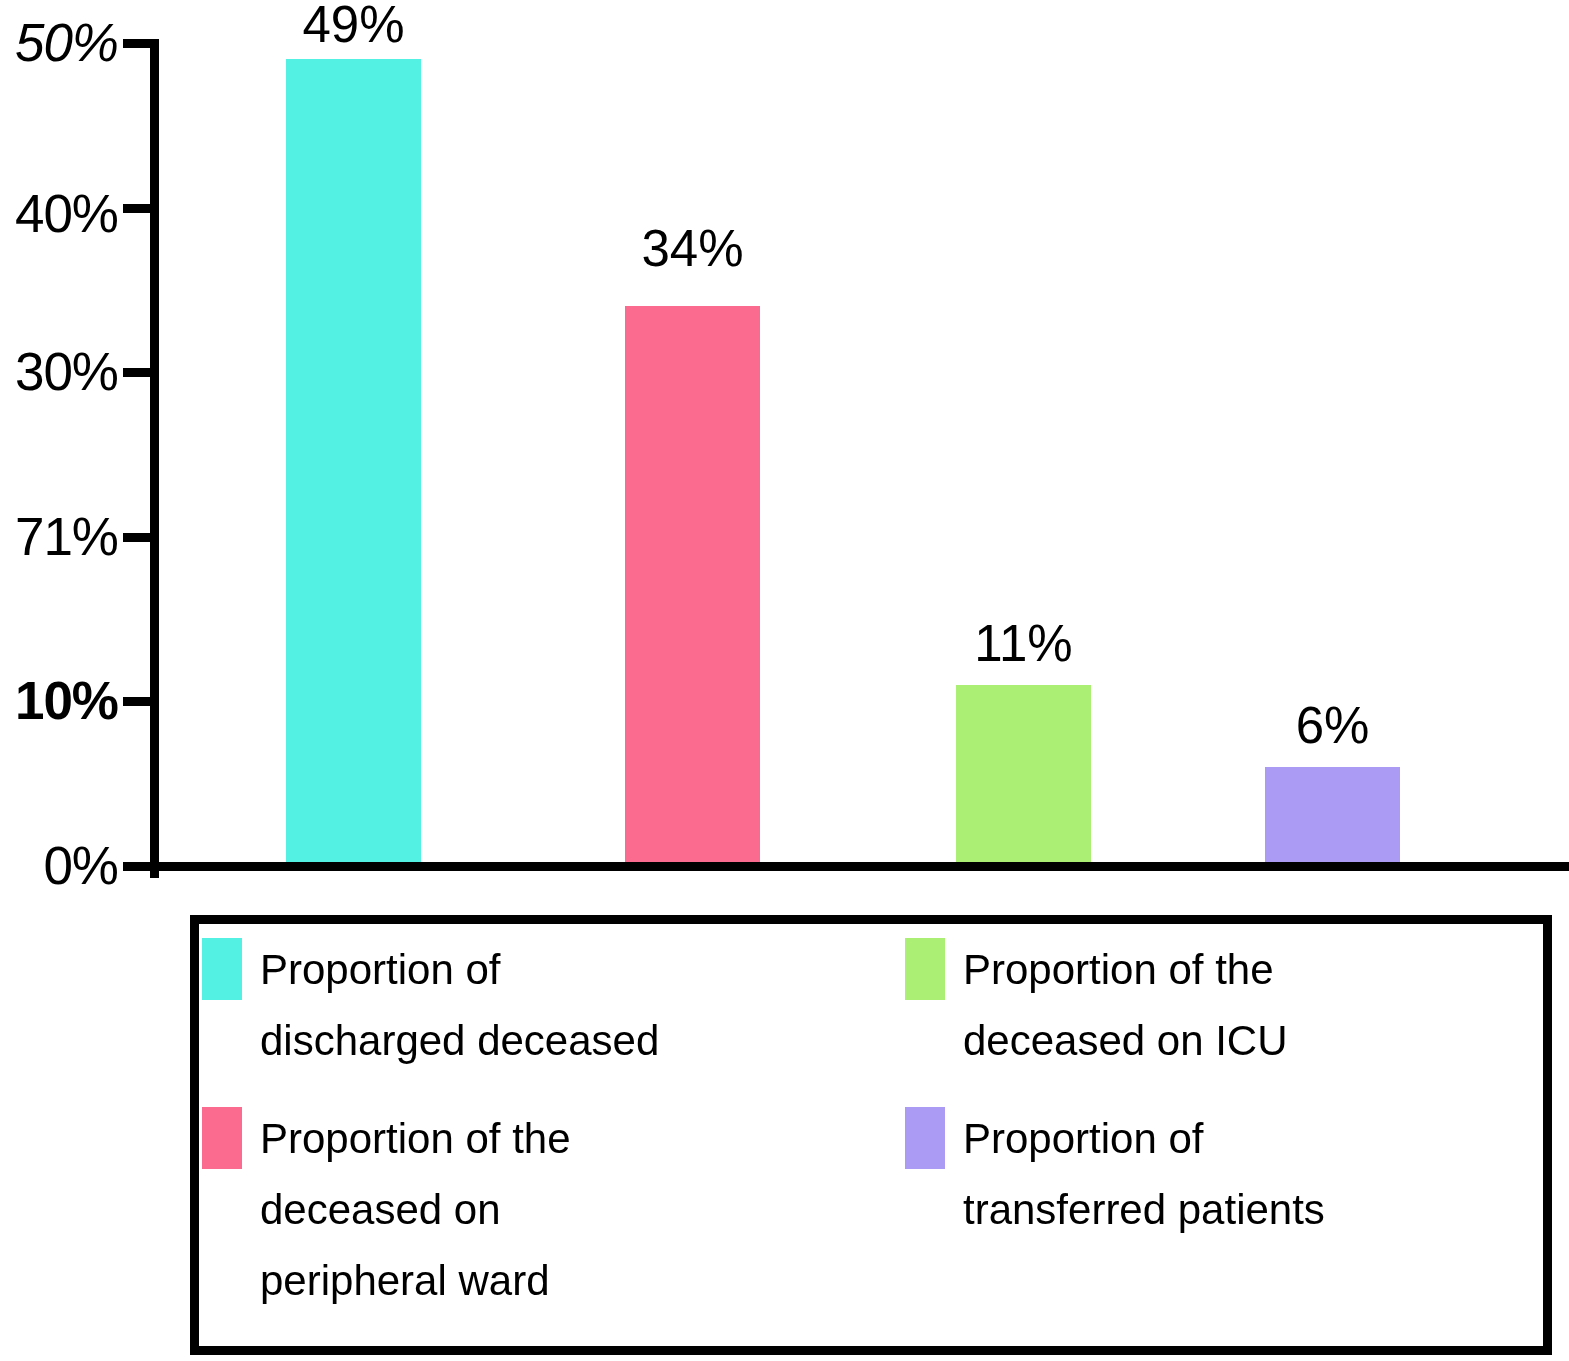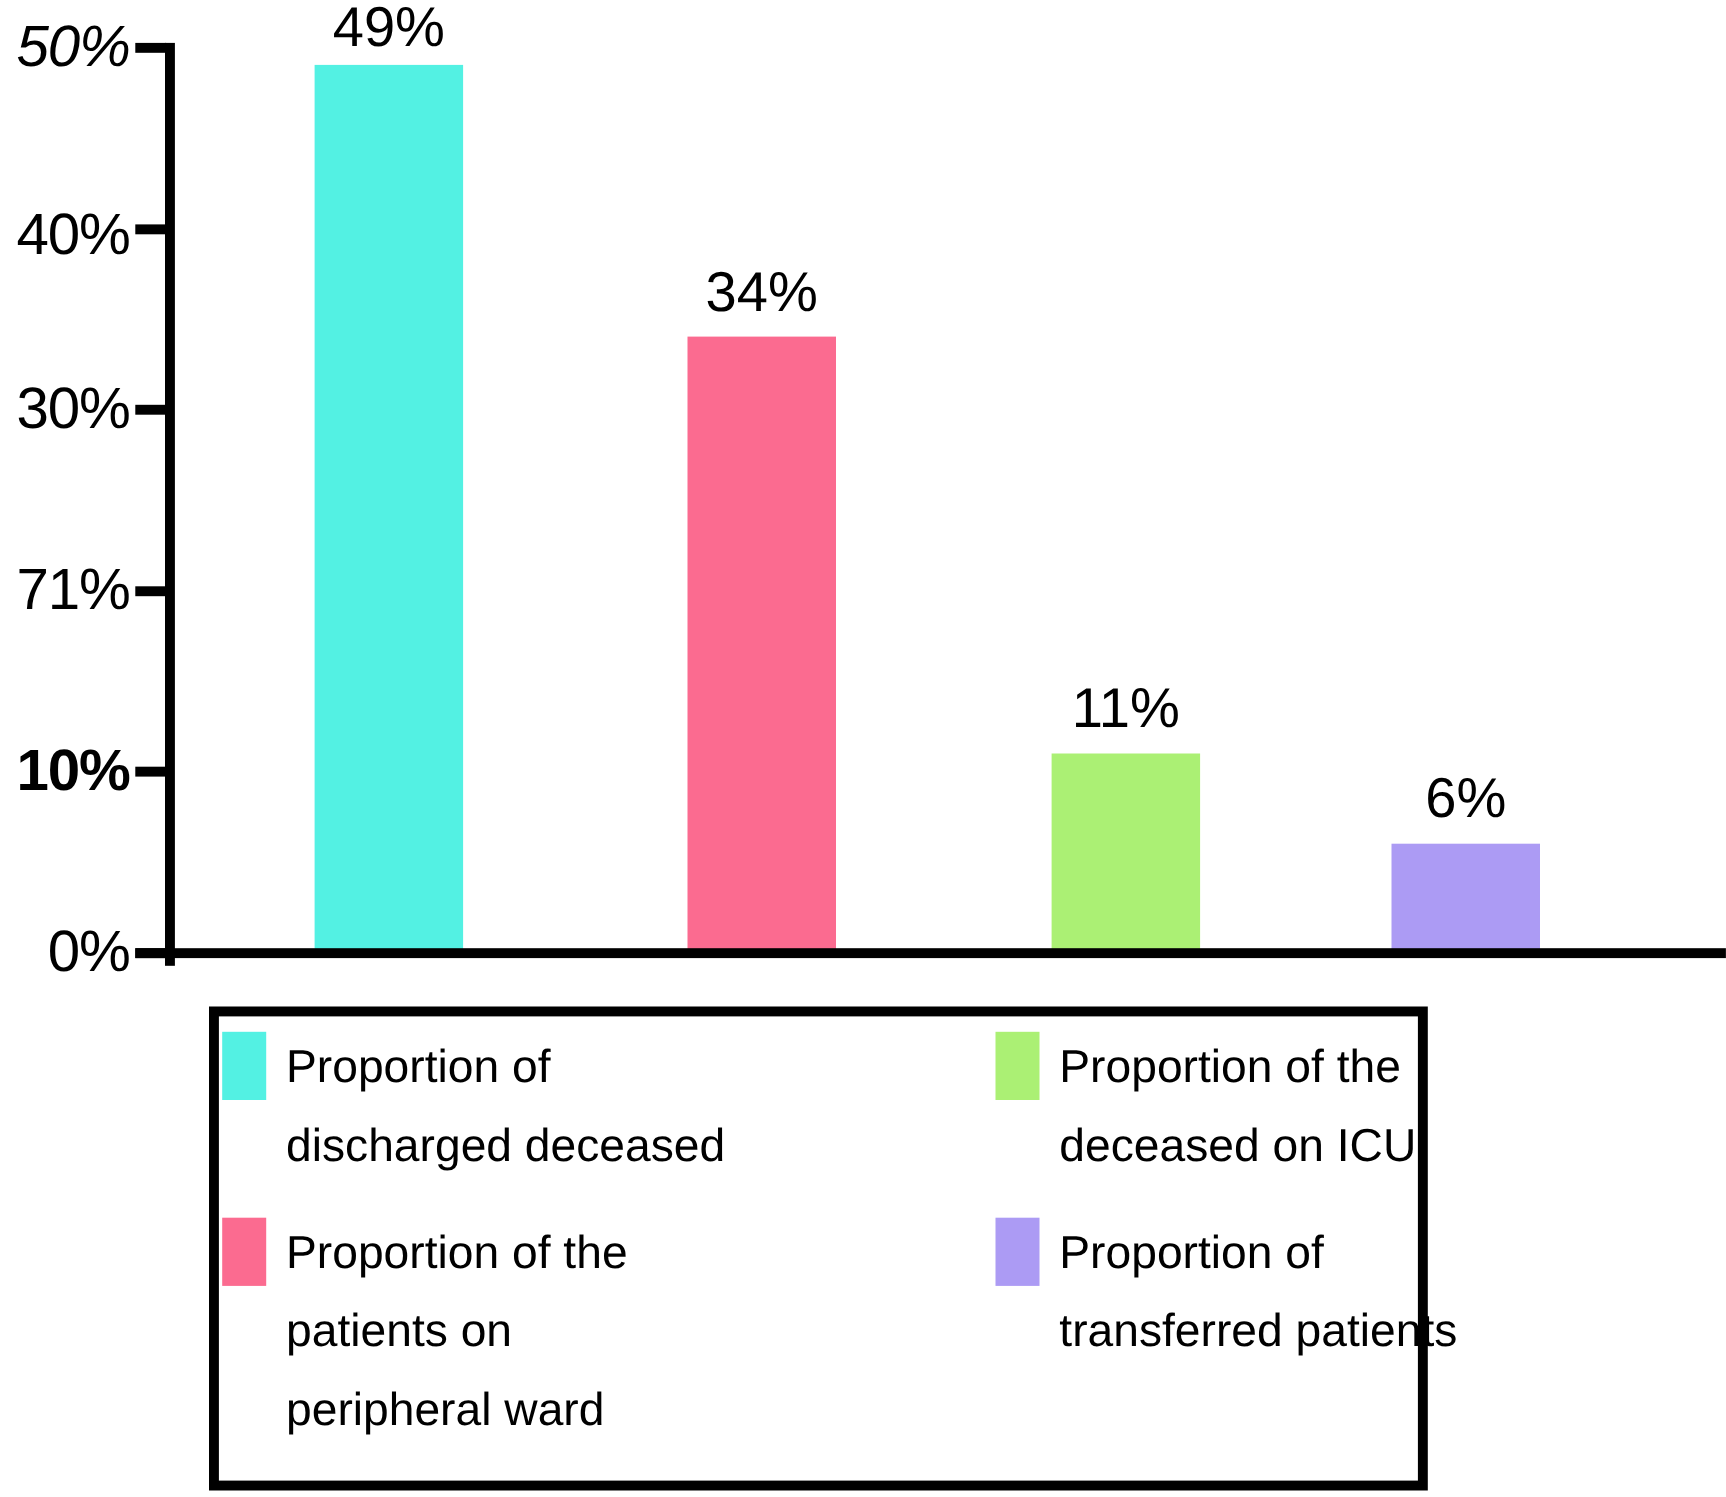--- a/index.html
+++ b/index.html
@@ -19,21 +19,21 @@
     position:absolute;left:0;width:118px;
     font-size:53px;line-height:56px;text-align:right;
     letter-spacing:-1px;
   }
   .bar{position:absolute;z-index:1;}
   .bar-value-label{
     position:absolute;z-index:2;
     font-size:51px;line-height:54px;text-align:center;
   }
   #legend{
-    position:absolute;left:190px;top:915px;width:1108px;height:440px;
+    position:absolute;left:190px;top:915px;width:1362px;height:440px;
     border:9px solid #000;box-sizing:border-box;background:#fff;
   }
   .legend-col{position:absolute;top:10px;display:flex;flex-direction:column;gap:27px;}
   #legend-col-1{left:3px;}
   #legend-col-2{left:706px;}
   .legend-item{display:flex;align-items:flex-start;}
   .legend-swatch{width:40px;height:62px;flex:0 0 40px;margin-right:18px;margin-top:4px;}
   .legend-item-label{font-size:42px;line-height:71px;white-space:nowrap;}
   .legend-item-label span{display:block;}
 </style>
@@ -54,40 +54,40 @@
       <div class="y-tick-label" style="top: 344.2px;">30%</div>
       <div class="y-tick" style="top: 203.6px;"></div>
       <div class="y-tick-label" style="top: 186px;">40%</div>
       <div class="y-tick" style="top: 39px;"></div>
       <div class="y-tick-label" style="top: 15px; font-style: italic;">50%</div>
     </div>
   <div id="bars">
       <div class="bar" style="left: 286px; width: 135px; top: 59.46px; height: 806.54px; background: rgb(83, 241, 227);"></div>
       <div class="bar-value-label" style="left: 223.5px; width: 260px; top: -2px;">49%</div>
       <div class="bar" style="left: 625px; width: 135px; top: 306.36px; height: 559.64px; background: rgb(251, 107, 144);"></div>
-      <div class="bar-value-label" style="left: 562.5px; width: 260px; top: 239px;">34%</div>
+      <div class="bar-value-label" style="left: 562.5px; width: 260px; top: 222px;">34%</div>
       <div class="bar" style="left: 956px; width: 135px; top: 684.94px; height: 181.06px; background: rgb(171, 240, 116);"></div>
       <div class="bar-value-label" style="left: 893.5px; width: 260px; top: 616.94px;">11%</div>
       <div class="bar" style="left: 1265px; width: 135px; top: 767.24px; height: 98.76px; background: rgb(172, 155, 244);"></div>
       <div class="bar-value-label" style="left: 1202.5px; width: 260px; top: 699.24px;">6%</div>
     </div>
   <div id="legend">
     <div class="legend-col" id="legend-col-1">
         <div class="legend-item">
           <div class="legend-swatch" style="background: rgb(83, 241, 227);"></div>
           <div class="legend-item-label">
             <span>Proportion of</span>
             <span>discharged deceased</span>
           </div>
         </div>
         <div class="legend-item">
           <div class="legend-swatch" style="background: rgb(251, 107, 144);"></div>
           <div class="legend-item-label">
             <span>Proportion of the</span>
-            <span>patients on</span>
+            <span>deceased on</span>
             <span>peripheral ward</span>
           </div>
         </div>
       </div>
     <div class="legend-col" id="legend-col-2">
         <div class="legend-item">
           <div class="legend-swatch" style="background: rgb(171, 240, 116);"></div>
           <div class="legend-item-label">
             <span>Proportion of the</span>
             <span>deceased on ICU</span>

